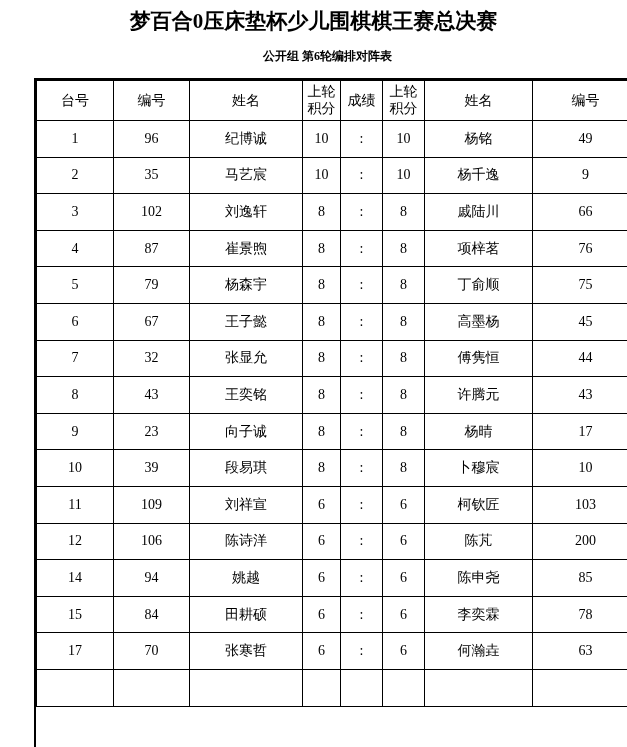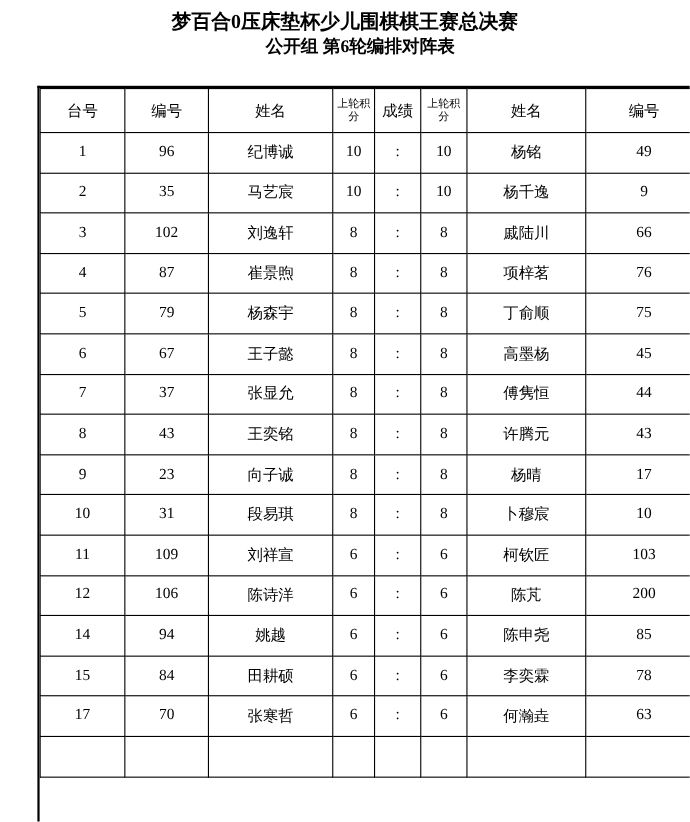--- a/index.html
+++ b/index.html
@@ -7,29 +7,29 @@
     width: 627px; height: 747px;
     background: #ffffff;
     color: #000000;
     font-family: "Liberation Serif", serif;
     overflow: hidden;
     position: relative;
   }
   .page-title {
     margin-top: 9px;
     text-align: center;
-    font-size: 18px;
+    font-size: 21px;
     font-weight: bold;
     line-height: 1.2;
     white-space: nowrap;
   }
   .page-subtitle {
-    margin-top: 1px;
+    margin-top: 14px;
     text-align: center;
-    font-size: 16px;
+    font-size: 12px;
     font-weight: bold;
     white-space: nowrap;
     padding-left: 28px;
   }
   .table-clip {
     position: absolute;
     left: 34px;
     top: 78px;
     width: 606px;
     height: 669px;              
@@ -47,21 +47,21 @@
     text-align: center;
     vertical-align: middle;
     font-size: 14px;
     font-weight: normal;
     overflow: hidden;
     padding: 0;
   }
   thead tr { height: 40px; }
   tbody tr { height: 36.6px; }
   th.small-head {
-    font-size: 10px;
+    font-size: 14px;
     line-height: 1.15;
     padding: 0 3px;
   }
   td.result { font-size: 14px; }
 </style>
 </head>
 <body>
 
 <div class="page-title">梦百合0压床垫杯少儿围棋棋王赛总决赛</div>
 <div class="page-subtitle">公开组 第6轮编排对阵表</div>
@@ -146,21 +146,21 @@
     <td>67</td>
     <td>王子懿</td>
     <td>8</td>
     <td class="result">:</td>
     <td>8</td>
     <td>高墨杨</td>
     <td>45</td>
   </tr>
         <tr>
     <td>7</td>
-    <td>37</td>
+    <td>32</td>
     <td>张显允</td>
     <td>8</td>
     <td class="result">:</td>
     <td>8</td>
     <td>傅隽恒</td>
     <td>44</td>
   </tr>
         <tr>
     <td>8</td>
     <td>43</td>
@@ -176,21 +176,21 @@
     <td>23</td>
     <td>向子诚</td>
     <td>8</td>
     <td class="result">:</td>
     <td>8</td>
     <td>杨晴</td>
     <td>17</td>
   </tr>
         <tr>
     <td>10</td>
-    <td>31</td>
+    <td>39</td>
     <td>段易琪</td>
     <td>8</td>
     <td class="result">:</td>
     <td>8</td>
     <td>卜穆宸</td>
     <td>10</td>
   </tr>
         <tr>
     <td>11</td>
     <td>109</td>

